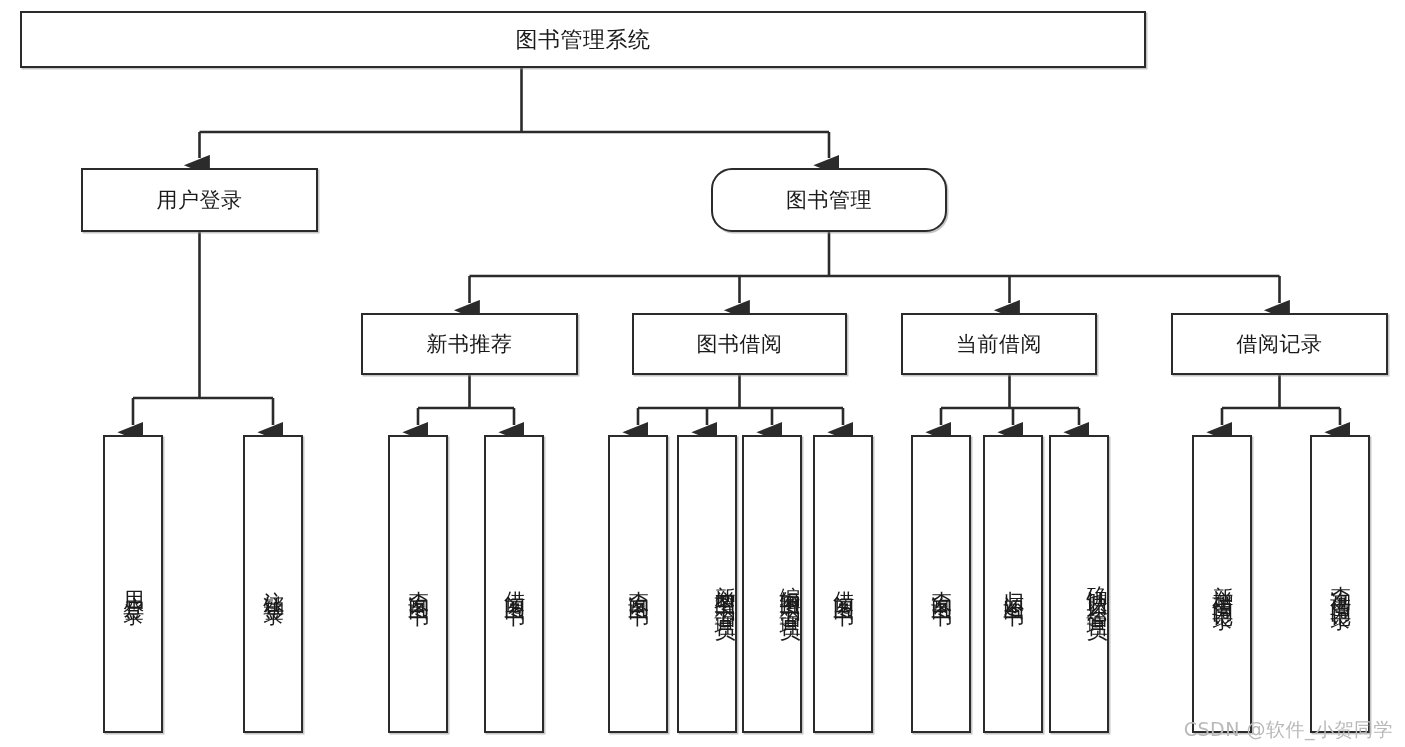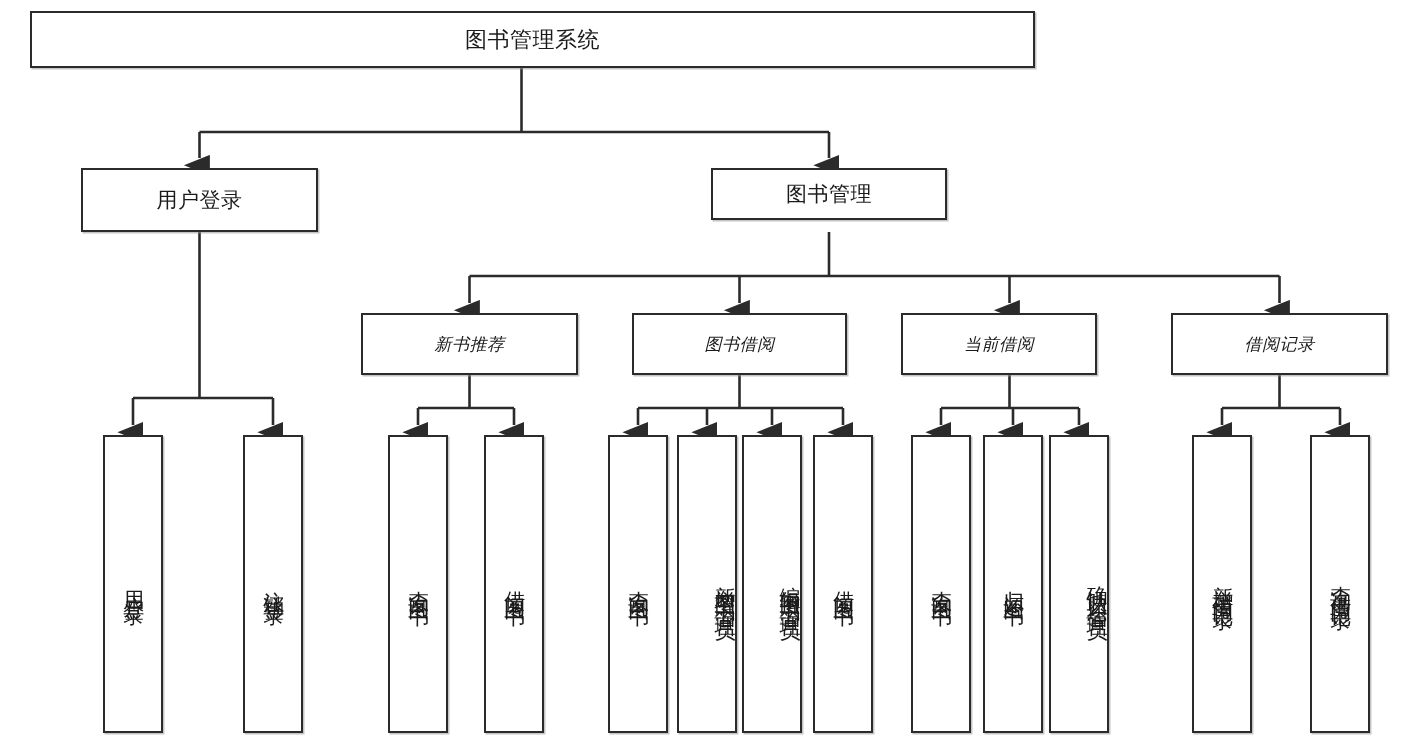--- a/index.html
+++ b/index.html
@@ -23,21 +23,21 @@
     left:0;top:0;right:0;bottom:0;
     display:flex;align-items:center;justify-content:center;
     color:#1a1a1a;
     letter-spacing:.5px;
     white-space:nowrap;
   }
   
   .level-root .node-label{font-size:22px;}
   
   .level-1 .node-label{font-size:21px;}
-  .level-2 .node-label{font-size:17px;font-style:italic;}
+  .level-2 .node-label{font-size:21px;}
 
   
   .leaf .node-label{
     display:block;
     writing-mode:vertical-rl;
     text-orientation:upright;
     align-items:unset;justify-content:unset;
     font-size:21px;
     line-height:1.02;
     letter-spacing:5px;
@@ -102,27 +102,27 @@
         <path d="M1013,408 L1013,425" marker-end="url(#arrow)"></path>
         <path d="M1079,408 L1079,425" marker-end="url(#arrow)"></path>
         <path d="M1279.5,375 L1279.5,408"></path>
         <path d="M1222,408 L1340,408"></path>
         <path d="M1222,408 L1222,425" marker-end="url(#arrow)"></path>
         <path d="M1340,408 L1340,425" marker-end="url(#arrow)"></path>
       </g>
   </svg>
 
   <div id="boxes">
-      <div class="node-box level-root" style="left: 30px; top: 11px; width: 1005px; height: 57px;">
+      <div class="node-box level-root" style="left: 20px; top: 11px; width: 1126px; height: 57px;">
         <span class="node-label">图书管理系统</span>
       </div>
       <div class="node-box level-1" style="left: 81px; top: 168px; width: 237px; height: 64px;">
         <span class="node-label">用户登录</span>
       </div>
-      <div class="node-box level-1" style="left: 711px; top: 168px; width: 236px; height: 52px;">
+      <div class="node-box level-1" style="left: 711px; top: 168px; width: 236px; height: 64px; border-radius: 21px;">
         <span class="node-label">图书管理</span>
       </div>
       <div class="node-box level-2" style="left: 361px; top: 313px; width: 217px; height: 62px;">
         <span class="node-label">新书推荐</span>
       </div>
       <div class="node-box level-2" style="left: 632px; top: 313px; width: 215px; height: 62px;">
         <span class="node-label">图书借阅</span>
       </div>
       <div class="node-box level-2" style="left: 901px; top: 313px; width: 196px; height: 62px;">
         <span class="node-label">当前借阅</span>
@@ -164,13 +164,14 @@
         <span class="node-label">确认归还（管理员）</span>
       </div>
       <div class="node-box leaf anchor-center" style="left: 1192px; top: 435px; width: 60px; height: 298px;">
         <span class="node-label">新增借阅记录</span>
       </div>
       <div class="node-box leaf anchor-center" style="left: 1310px; top: 435px; width: 60px; height: 298px;">
         <span class="node-label">查询借阅记录</span>
       </div>
     </div>
 
+  <div id="watermark">CSDN @软件_小贺同学</div>
 </div>
 
 </body></html>

